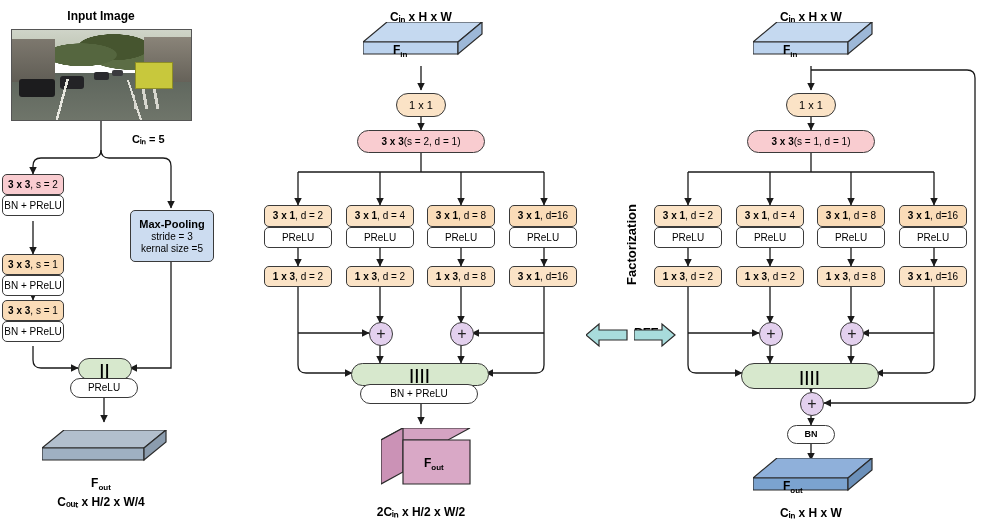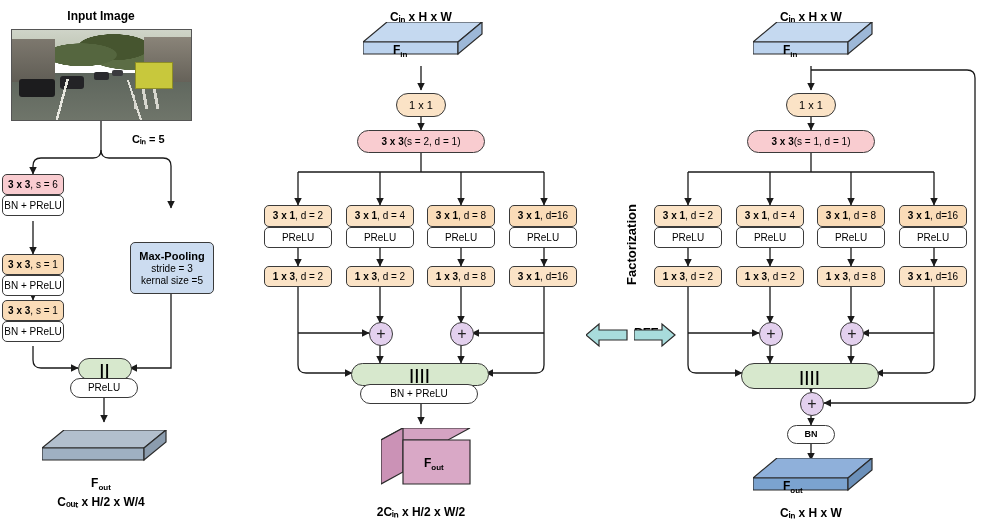--- a/index.html
+++ b/index.html
@@ -15,21 +15,21 @@
   .box{position:absolute;box-sizing:border-box;border:1.4px solid #3a3a3a;
        display:flex;align-items:center;justify-content:center;
        font-size:10px;white-space:nowrap;line-height:1;}
   .rnd{border-radius:5px;}
   .pill{border-radius:999px;}
 
   .conv-pink{background:#f9ccd0;}
   .conv-orange{background:#fadcb8;}
   .conv-peach{background:#fbe3c6;}
   .plain{background:#ffffff;}
-  .pool{background:#ccdcf0;margin-top:32px;}
+  .pool{background:#ccdcf0;}
 
   .lead{font-weight:bold;}
   .tail{font-weight:normal;}
 
   .plus{position:absolute;width:22px;height:22px;border-radius:50%;
         background:#e3d0ee;border:1.4px solid #3a3a3a;
         display:flex;align-items:center;justify-content:center;
         font-size:16px;line-height:1;font-weight:500;color:#222;}
 
   .concat-bar{position:absolute;border:1.4px solid #3a3a3a;border-radius:999px;
@@ -174,21 +174,21 @@
     <div class="carD"></div>
     <div class="lane1"></div>
     <div class="lane2"></div>
     <div class="dash"></div>
   </div>
 
   <div class="lbl" style="left:132px;top:131px;">Cᵢₙ = 5</div>
 
   <div class="box rnd conv-pink" style="left:2px;top:174px;width:62px;height:21px;">
     <span class="lead">3 x 3</span>
-      <span class="tail">, s = 6</span>
+      <span class="tail">, s = 2</span>
   </div>
   <div class="box rnd plain" style="left:2px;top:195px;width:62px;height:21px;">BN + PReLU</div>
 
   <div class="box rnd conv-orange" style="left:2px;top:254px;width:62px;height:21px;">
     <span class="lead">3 x 3</span>
       <span class="tail">, s = 1</span>
   </div>
   <div class="box rnd plain" style="left:2px;top:275px;width:62px;height:21px;">BN + PReLU</div>
 
   <div class="box rnd conv-orange" style="left:2px;top:300px;width:62px;height:21px;">

